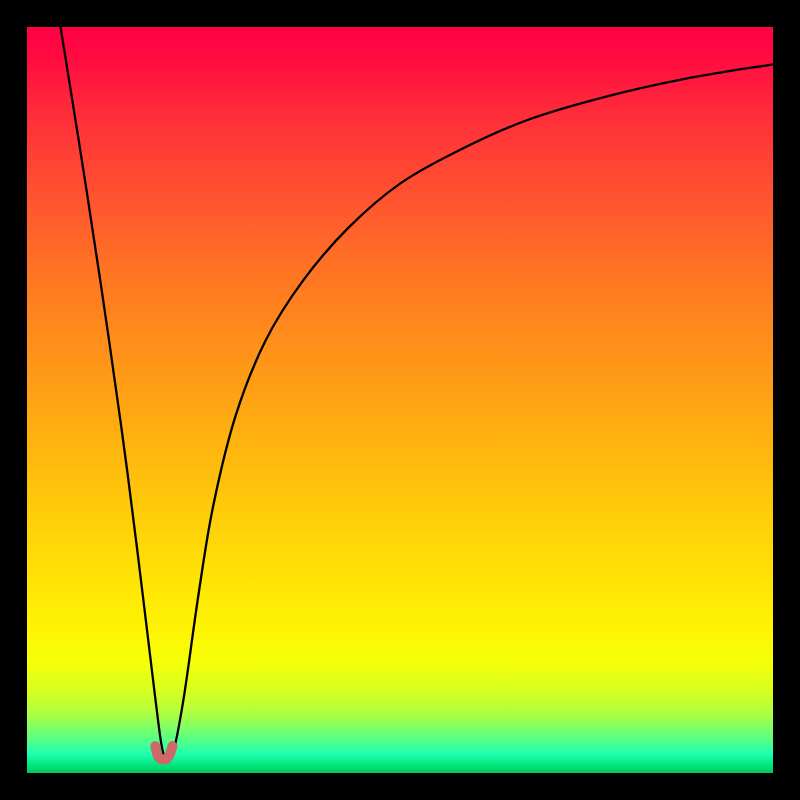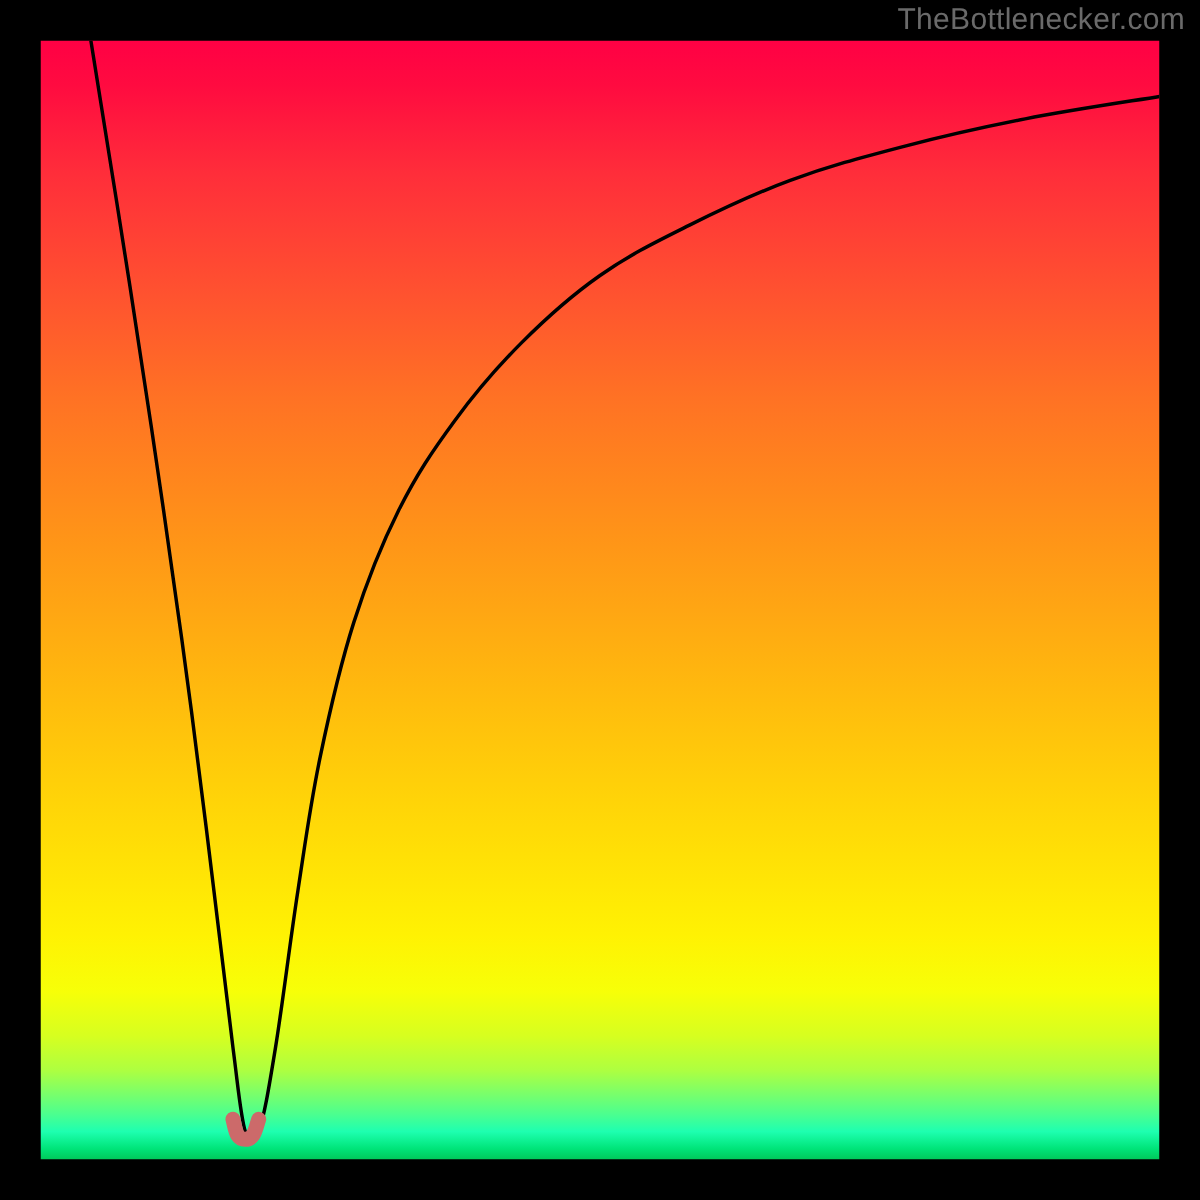--- a/index.html
+++ b/index.html
@@ -91,14 +91,13 @@
 
   <div class="plot-area">
     <div class="gradient"></div>
 
     <svg class="curves" viewBox="0 0 746 746" preserveAspectRatio="none">
       <path id="main-curve" class="curve-path" d="M 33.57 0.00 C 38.27 29.54, 50.95 107.72, 59.68 164.12 C 68.41 220.52, 74.67 262.29, 82.06 313.32 C 89.45 364.35, 94.67 401.94, 100.71 447.60 C 106.75 493.26, 110.66 526.68, 115.63 566.96 C 120.60 607.24, 124.55 642.53, 128.31 671.40 C 132.07 700.27, 133.43 717.28, 136.52 727.35 C 139.61 737.42, 141.84 737.42, 145.47 727.35 C 149.10 717.28, 151.96 700.27, 156.66 671.40 C 161.36 642.53, 166.21 601.87, 171.58 566.96 C 176.95 532.05, 179.79 509.67, 186.50 477.44 C 193.21 445.21, 199.48 417.46, 208.88 387.92 C 218.28 358.38, 226.63 337.49, 238.72 313.32 C 250.81 289.15, 261.25 273.78, 276.02 253.64 C 290.79 233.50, 303.32 218.88, 320.78 201.42 C 338.24 183.96, 352.86 170.76, 373.00 156.66 C 393.14 142.56, 409.85 134.50, 432.68 123.09 C 455.51 111.68, 474.31 102.65, 499.82 93.25 C 525.33 83.85, 546.22 78.26, 574.42 70.87 C 602.62 63.48, 625.60 58.26, 656.48 52.22 C 687.36 46.18, 729.89 39.99, 746.00 37.30"></path>
       <path id="min-marker" class="minima-path" d="M 128.31 719.14 C 128.85 721.02, 129.82 727.17, 131.30 729.59 C 132.77 732.01, 134.64 732.57, 136.52 732.57 C 138.40 732.57, 140.13 732.01, 141.74 729.59 C 143.35 727.17, 144.80 721.02, 145.47 719.14"></path>
     </svg>
   </div>
 
-  <div class="watermark">TheBottlenecker.com</div>
 </div>
 
 </body></html>

